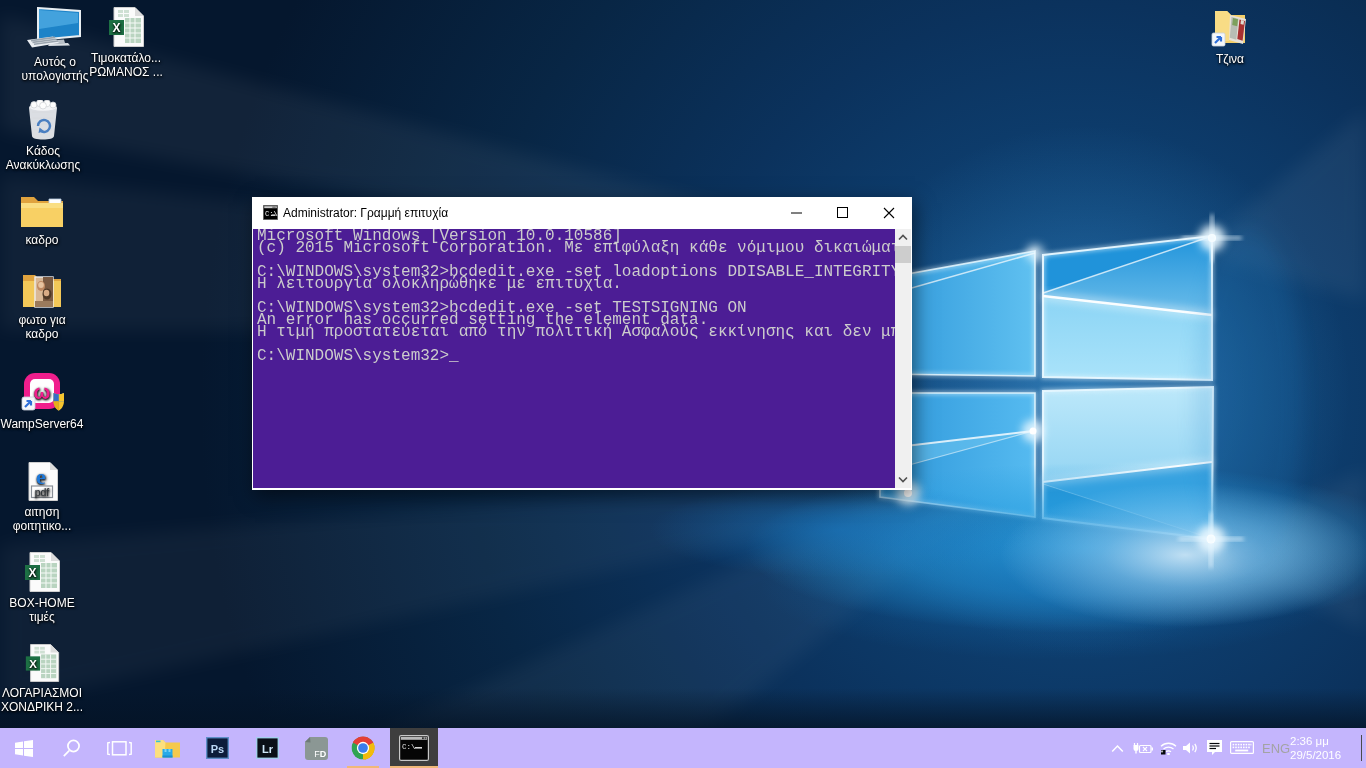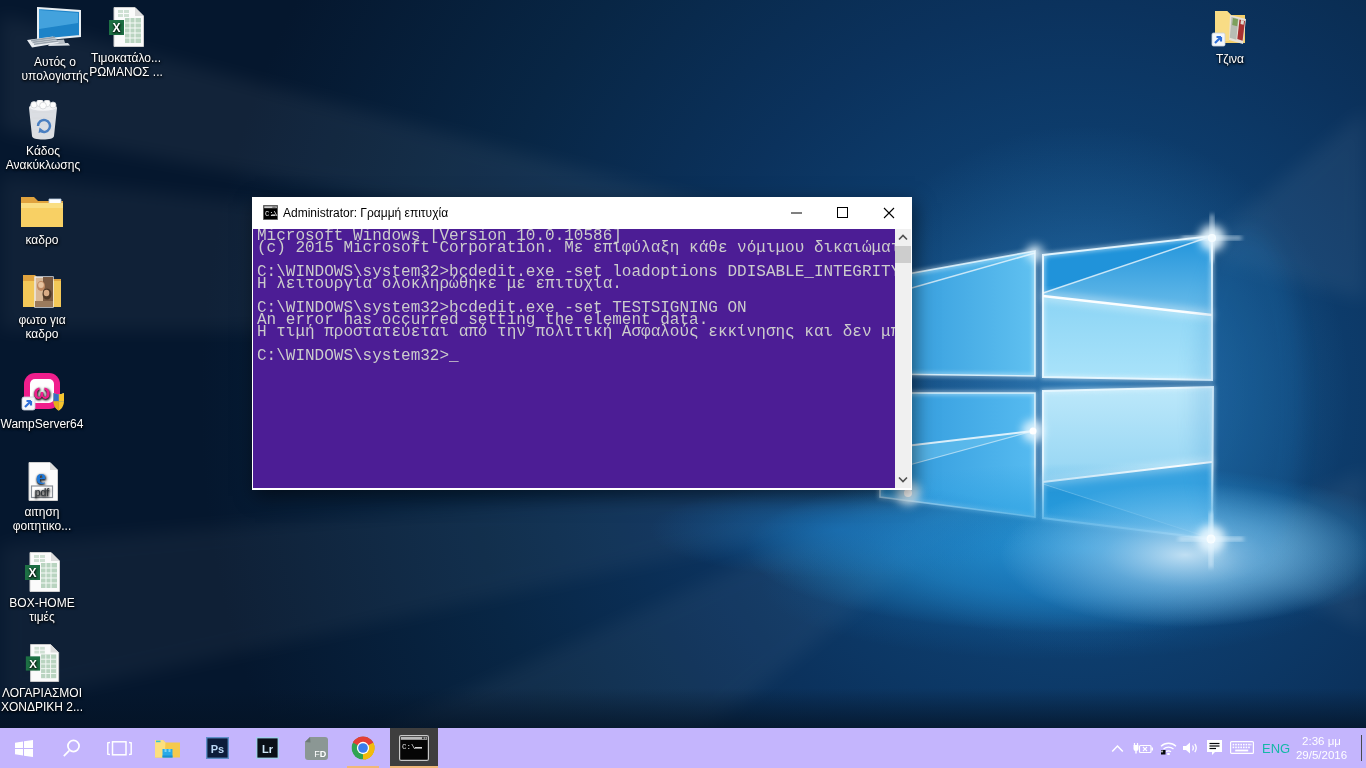--- a/index.html
+++ b/index.html
@@ -493,16 +493,16 @@
 <rect x="2.6" y="5.6" width="1.6" height="1.6"></rect>
         <rect x="5.2" y="5.6" width="1.6" height="1.6"></rect>
         <rect x="7.8" y="5.6" width="1.6" height="1.6"></rect>
         <rect x="10.4" y="5.6" width="1.6" height="1.6"></rect>
         <rect x="13" y="5.6" width="1.6" height="1.6"></rect>
         <rect x="15.6" y="5.6" width="1.6" height="1.6"></rect>
         <rect x="18.2" y="5.6" width="1.6" height="1.6"></rect>
 <rect x="5.2" y="8.6" width="13" height="1.8"></rect>
 </g>
 </svg>
-<div style="position:absolute;left:172px;top:13px;font-size:13px;color:#14b8a6">ENG</div>
-<div style="position:absolute;left:200px;top:6px;width:63px;text-align:center;font-size:11.5px;line-height:14px;color:#fff">2:36 μμ<br>29/5/2016</div>
+<div style="position:absolute;left:172px;top:13px;font-size:13px;color:#a3a3a3">ENG</div>
+<div style="position:absolute;left:200px;top:6px;width:63px;text-align:left;font-size:11.5px;line-height:14px;color:#fff">2:36 μμ<br>29/5/2016</div>
 <div style="position:absolute;left:270.5px;top:7px;width:1px;height:26px;background:#4a4a4a"></div>
 </div>
 
 </body></html>

